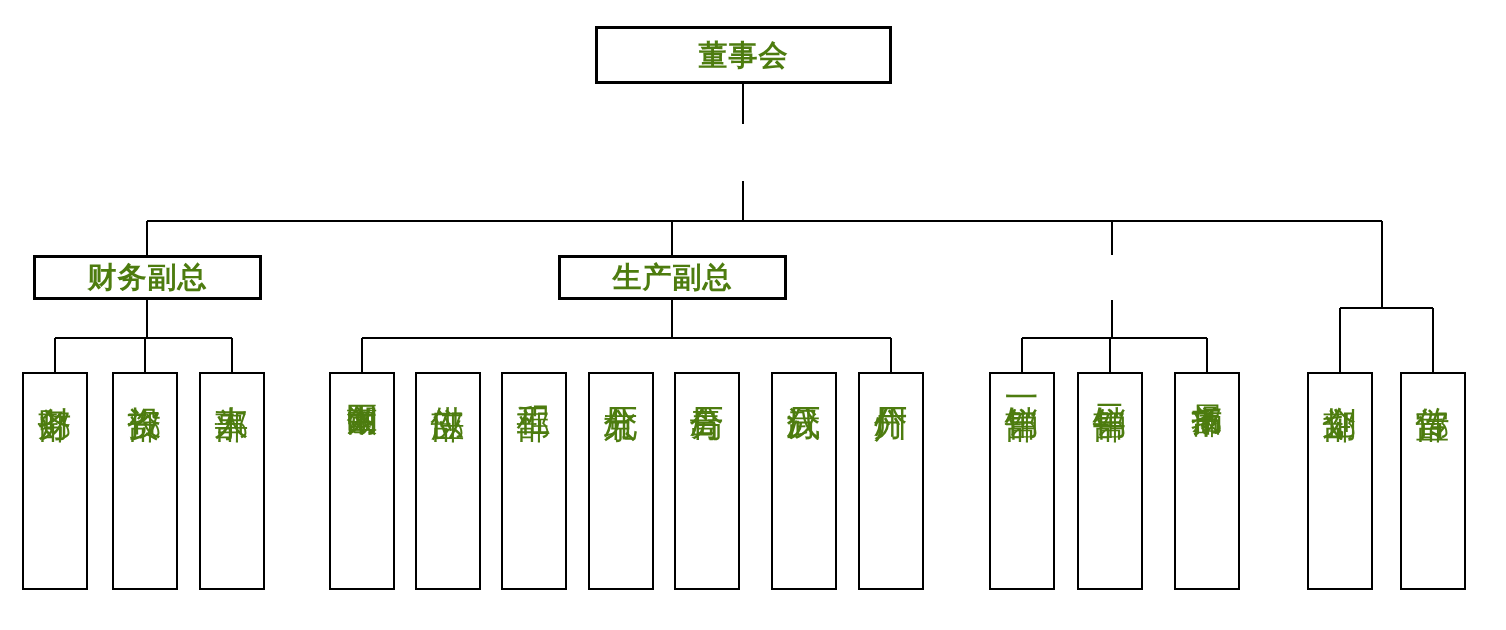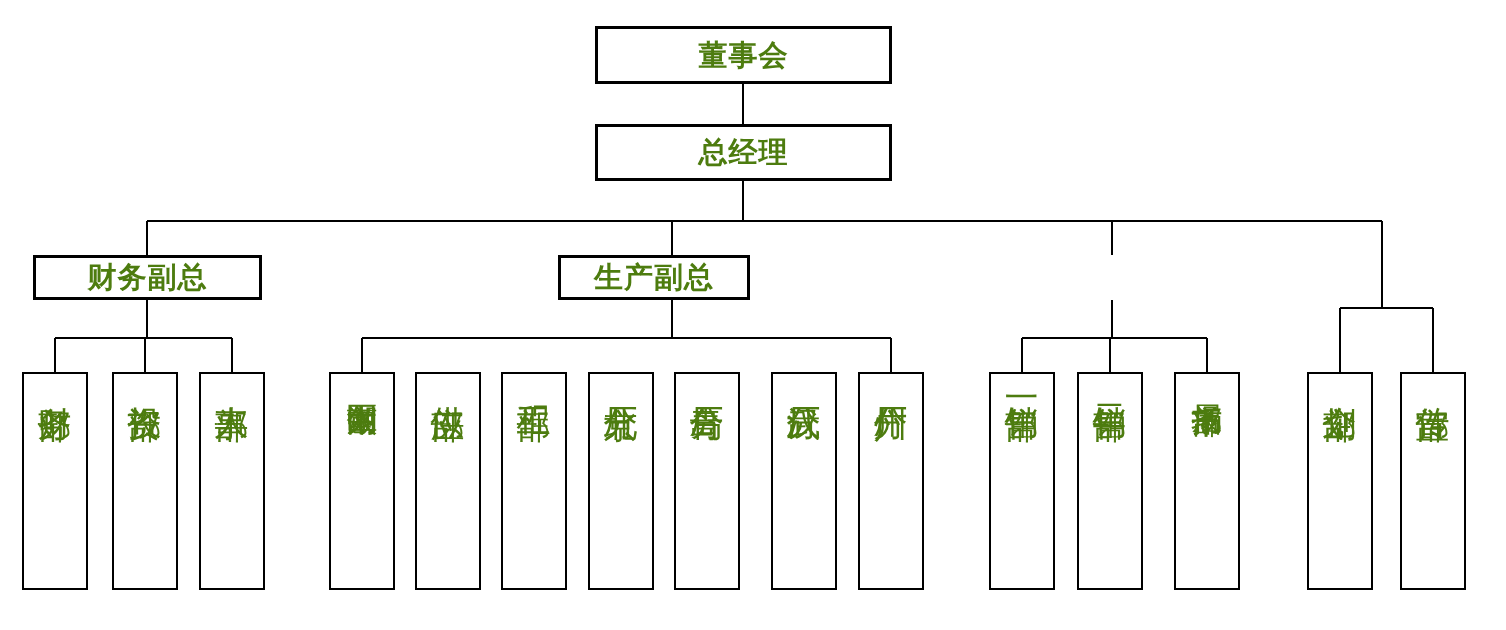--- a/index.html
+++ b/index.html
@@ -105,29 +105,26 @@
       <line x1="1340" y1="308" x2="1433" y2="308"></line>
       <line x1="1340" y1="308" x2="1340" y2="372"></line>
       <line x1="1433" y1="308" x2="1433" y2="372"></line>
     </g>
   </svg>
 
   <div class="node level-top" style="left:595px; top:26px; width:297px; height:58px;">
     <span class="node-label">董事会</span>
   </div>
 
-  <div class="node level-top" style="left:595px; top:124px; width:297px; height:57px;">
-    <span class="node-label">总经理</span>
-  </div>
 
   <div class="node level-vp" style="left:33px; top:255px; width:229px; height:45px;">
     <span class="node-label">财务副总</span>
   </div>
 
-  <div class="node level-vp" style="left:558px; top:255px; width:192px; height:45px;">
+  <div class="node level-vp" style="left:558px; top:255px; width:229px; height:45px;">
     <span class="node-label">生产副总</span>
   </div>
 
 
   <div class="node level-dept" style="left:22px; top:372px; width:66px; height:218px;">
     <span class="node-label">财务部</span>
   </div>
   <div class="node level-dept" style="left:112px; top:372px; width:66px; height:218px;">
     <span class="node-label">投资部</span>
   </div>

